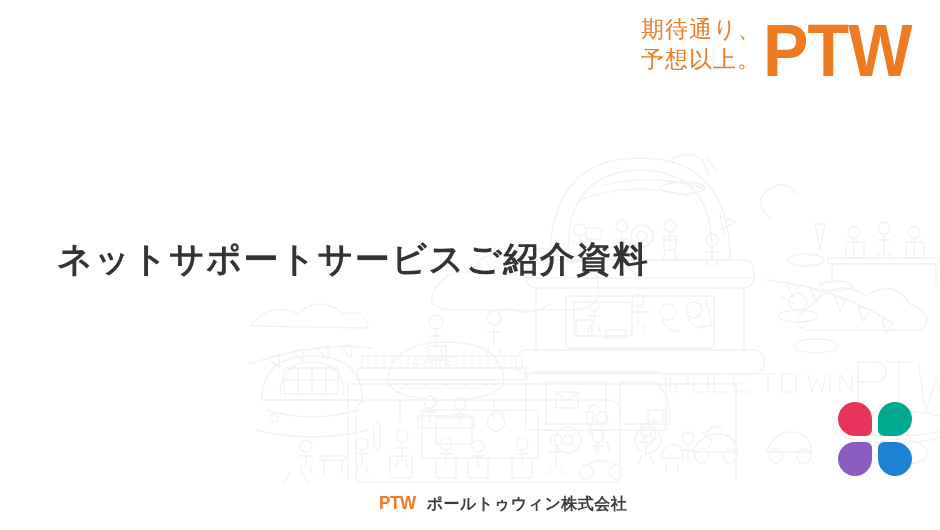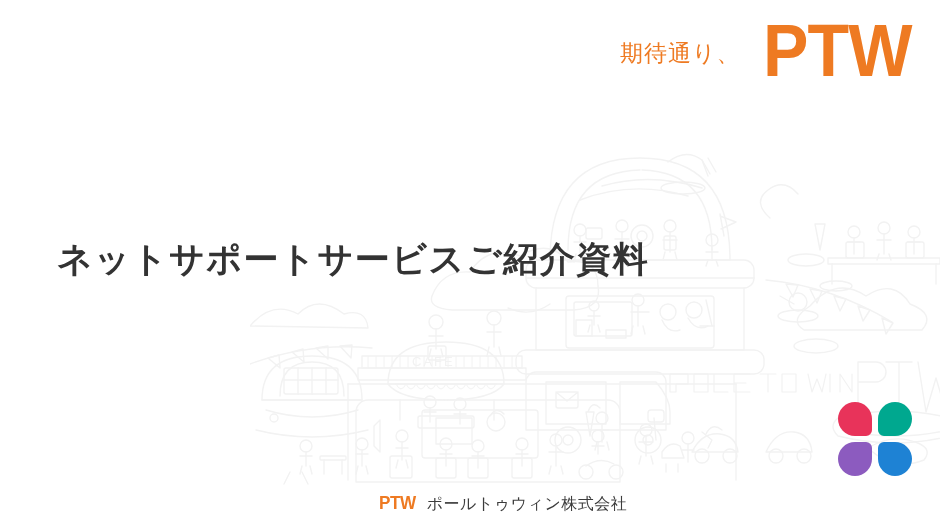--- a/index.html
+++ b/index.html
@@ -50,22 +50,21 @@
     pointer-events: none;
   }
   #bg-illustration svg { display: block; }
 
   
   #brand-lockup {
     position: absolute;
     right: 16px;
     top: 14px;
     display: flex;
-    align-items: center;
-    gap: 22px;
+    gap: 1px;
   }
   #tagline {
     color: #ee7a22;
     font-size: 23px;
     line-height: 30px;
     letter-spacing: 1px;
     font-weight: 400;
     text-align: left;
     white-space: nowrap;
   }
@@ -126,21 +125,21 @@
     color: #ee7a22;
     font-size: 19px;
     font-weight: 700;
     letter-spacing: -0.5px;
     transform: scaleX(0.9);
     transform-origin: left baseline;
   }
   #footer-company {
     color: #3c3c3c;
     font-size: 16px;
-    font-weight: 400;
+    font-weight: 700;
     letter-spacing: 0.5px;
   }
   #copyright {
     position: absolute;
     right: 14px;
     top: 497px;
     color: #c8c8c8;
     font-size: 10.5px;
     letter-spacing: 0.2px;
     white-space: nowrap;
@@ -361,20 +360,21 @@
 
       <path d="M618 348 q26 -16 52 -4 q12 6 4 16 q-30 12 -56 -12 z"></path>
       <path d="M612 352 l-12 -8 l4 14 z"></path>
       <path d="M520 118 q-18 -16 -2 -28 q16 -12 30 4"></path>
     </svg>
   </div>
 
   <div id="brand-lockup">
     <div id="tagline">
       <div>期待通り、</div>
+      <div>予想以上。</div>
     </div>
     <div id="ptw-mark-top">PTW</div>
   </div>
 
   <div id="page-title">ネットサポートサービスご紹介資料</div>
 
   <div id="clover-logo">
     <div class="petal petal-tl" style="background:#e8335a"></div>
     <div class="petal petal-tr" style="background:#00a88f"></div>
     <div class="petal petal-bl" style="background:#8c5bbf"></div>

